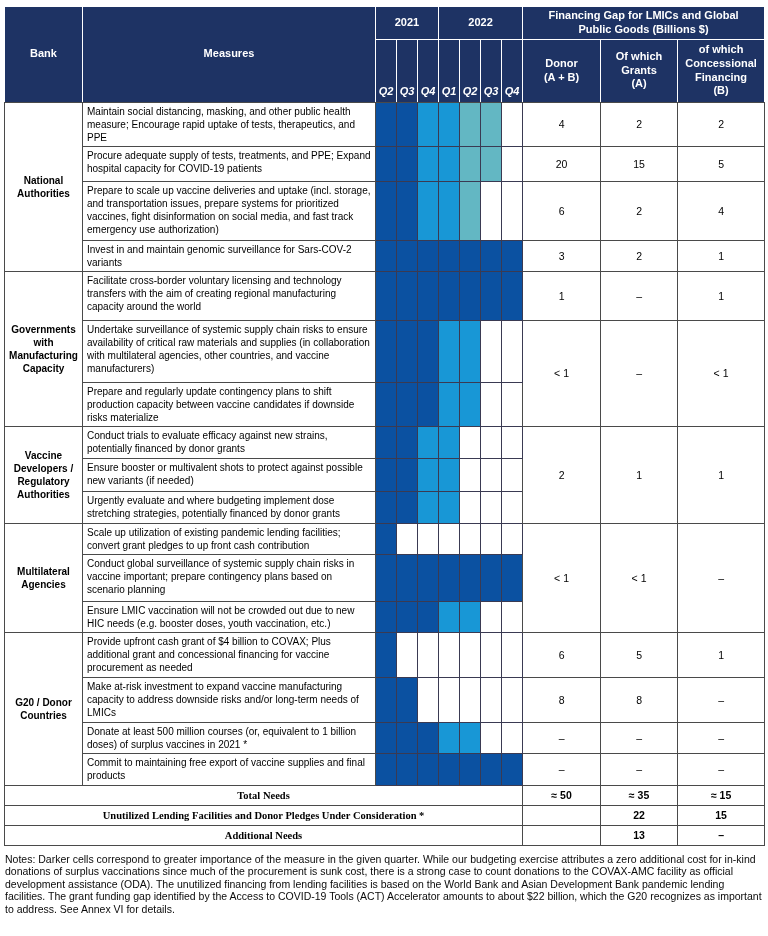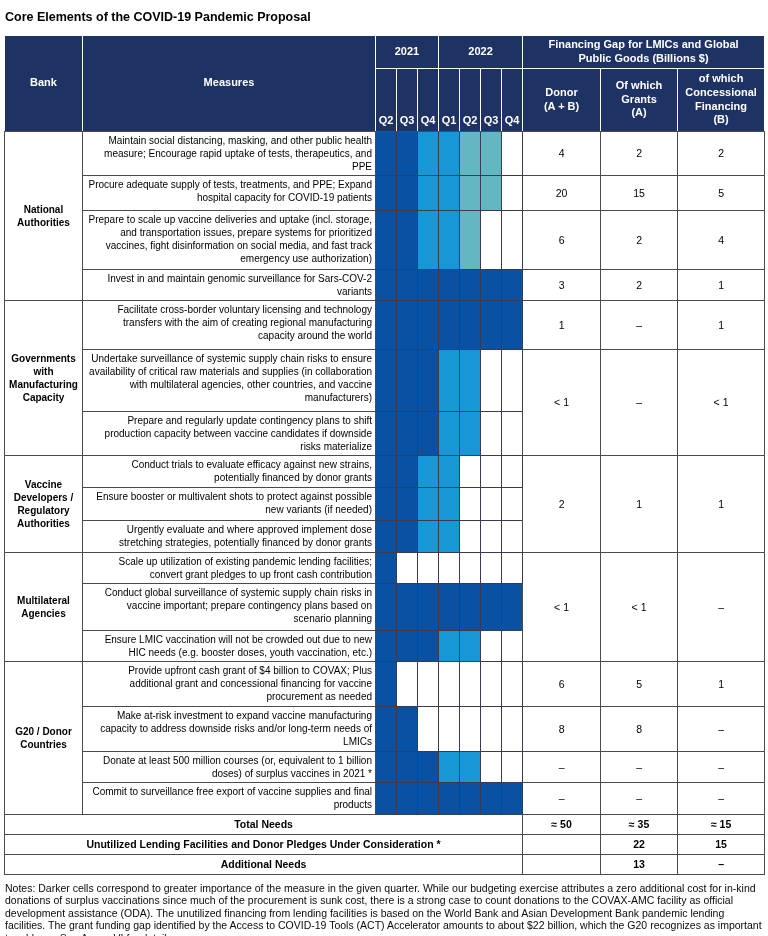--- a/index.html
+++ b/index.html
@@ -7,36 +7,35 @@
   .page{padding:6px 4px 0 4px;}
   .title{font-size:12.5px;font-weight:bold;margin:4px 0 11px 1px;}
   table{border-collapse:collapse;table-layout:fixed;width:760px;}
   col.c-actor{width:78px;} col.c-measure{width:293px;} col.c-q{width:21px;}
   col.c-total{width:78px;} col.c-grants{width:77px;} col.c-conc{width:87px;}
   thead th{background:#1E3364;color:#fff;font-weight:bold;font-size:11px;
     border:1.5px solid #fff;text-align:center;vertical-align:middle;
     white-space:pre-line;line-height:1.25;padding:2px;}
   thead tr.hrow2 th{border-bottom:1px solid #4a4a4a;}
   thead th.span2{border-bottom:1px solid #4a4a4a;}
-  thead th.qh{vertical-align:bottom;padding:0 0 3px 0;}
+  thead th.qh{vertical-align:bottom;padding:0 0 3px 0;font-style:italic;}
   tbody td{border:1px solid #4a4a4a;font-size:10px;vertical-align:middle;}
   td.actor{font-weight:bold;text-align:center;white-space:pre-line;line-height:1.3;padding:1px;background:#fff;}
-  td.m{text-align:right;padding:2px 3px 2px 4px;line-height:1.3;vertical-align:top;}
+  td.m{text-align:left;padding:2px 3px 2px 4px;line-height:1.3;vertical-align:top;}
   td.q{padding:0;border:1px solid #3a3a52;}
   td.v{text-align:center;font-size:10.5px;padding:1px 2px;}
   tr.frow td{font-weight:bold;font-size:10.5px;height:17px;}
-  td.flabel{text-align:center;padding:1px 2px;}
+  td.flabel{text-align:center;padding:1px 2px;font-family:Liberation Serif, serif;}
   td.fv{text-align:center;}
   .notes{font-size:10.5px;line-height:1.2;margin:7px 1px 0 1px;width:758px;color:#0a0a0a;}
 </style>
 </head>
 <body>
 
 <div class="page">
-  <div class="title">Core Elements of the COVID-19 Pandemic Proposal</div>
 
   <table>
     <colgroup>
       <col class="c-actor">
         <col class="c-measure">
       <col class="c-q">
         <col class="c-q">
         <col class="c-q">
         <col class="c-q">
         <col class="c-q">
@@ -190,21 +189,21 @@
         <td class="m">Ensure booster or multivalent shots to protect against possible new variants (if needed)</td>
         <td class="q" style="background-color: rgb(11, 81, 161);"></td>
         <td class="q" style="background-color: rgb(11, 81, 161);"></td>
         <td class="q" style="background-color: rgb(24, 151, 214);"></td>
         <td class="q" style="background-color: rgb(24, 151, 214);"></td>
         <td class="q" style="background-color: rgb(255, 255, 255);"></td>
         <td class="q" style="background-color: rgb(255, 255, 255);"></td>
         <td class="q" style="background-color: rgb(255, 255, 255);"></td>
       </tr>
       <tr style="height:32px">
-        <td class="m">Urgently evaluate and where approved implement dose stretching strategies, potentially financed by donor grants</td>
+        <td class="m">Urgently evaluate and where budgeting implement dose stretching strategies, potentially financed by donor grants</td>
         <td class="q" style="background-color: rgb(11, 81, 161);"></td>
         <td class="q" style="background-color: rgb(11, 81, 161);"></td>
         <td class="q" style="background-color: rgb(24, 151, 214);"></td>
         <td class="q" style="background-color: rgb(24, 151, 214);"></td>
         <td class="q" style="background-color: rgb(255, 255, 255);"></td>
         <td class="q" style="background-color: rgb(255, 255, 255);"></td>
         <td class="q" style="background-color: rgb(255, 255, 255);"></td>
       </tr>
       <tr style="height:31px">
         <td class="actor" rowspan="3">Multilateral
@@ -276,21 +275,21 @@
         <td class="q" style="background-color: rgb(11, 81, 161);"></td>
         <td class="q" style="background-color: rgb(24, 151, 214);"></td>
         <td class="q" style="background-color: rgb(24, 151, 214);"></td>
         <td class="q" style="background-color: rgb(255, 255, 255);"></td>
         <td class="q" style="background-color: rgb(255, 255, 255);"></td>
         <td class="v">–</td>
         <td class="v">–</td>
         <td class="v">–</td>
       </tr>
       <tr style="height:32px">
-        <td class="m">Commit to surveillance free export of vaccine supplies and final products</td>
+        <td class="m">Commit to maintaining free export of vaccine supplies and final products</td>
         <td class="q" style="background-color: rgb(11, 81, 161);"></td>
         <td class="q" style="background-color: rgb(11, 81, 161);"></td>
         <td class="q" style="background-color: rgb(11, 81, 161);"></td>
         <td class="q" style="background-color: rgb(11, 81, 161);"></td>
         <td class="q" style="background-color: rgb(11, 81, 161);"></td>
         <td class="q" style="background-color: rgb(11, 81, 161);"></td>
         <td class="q" style="background-color: rgb(11, 81, 161);"></td>
         <td class="v">–</td>
         <td class="v">–</td>
         <td class="v">–</td>

